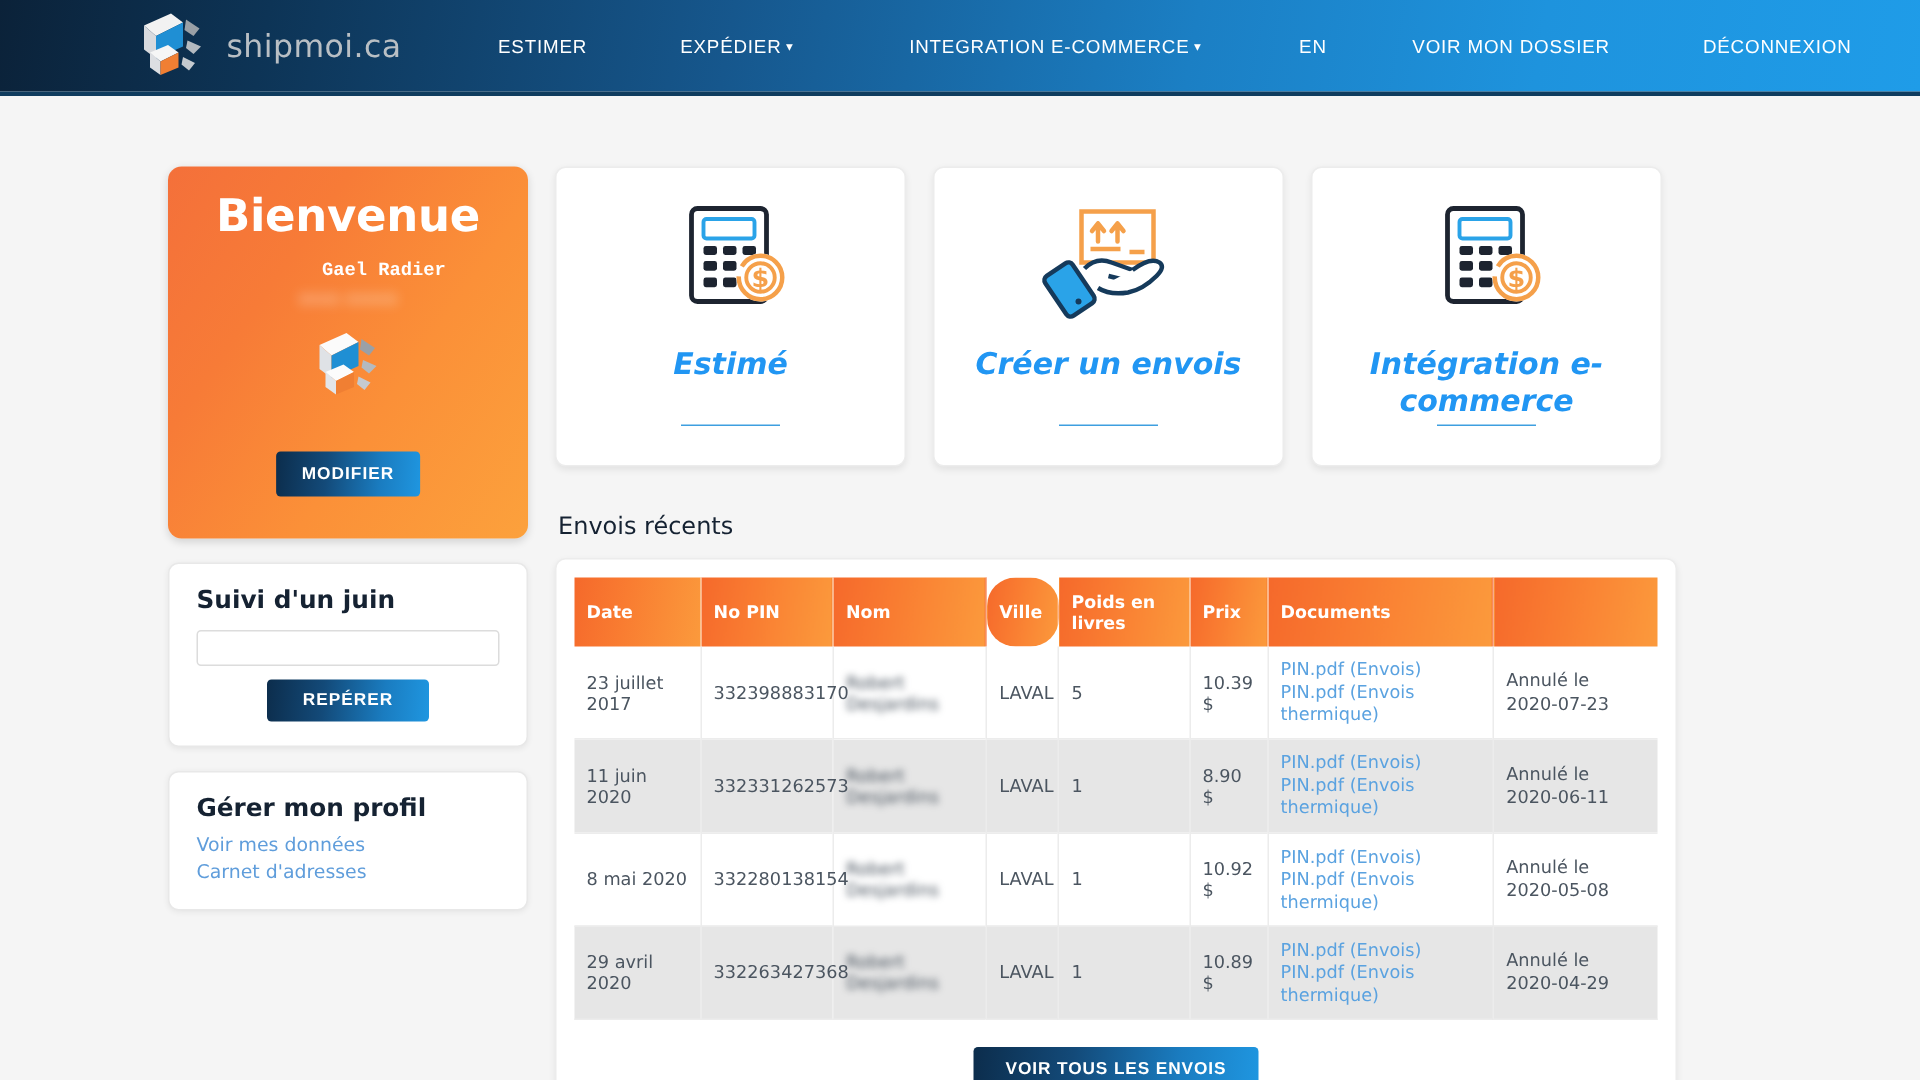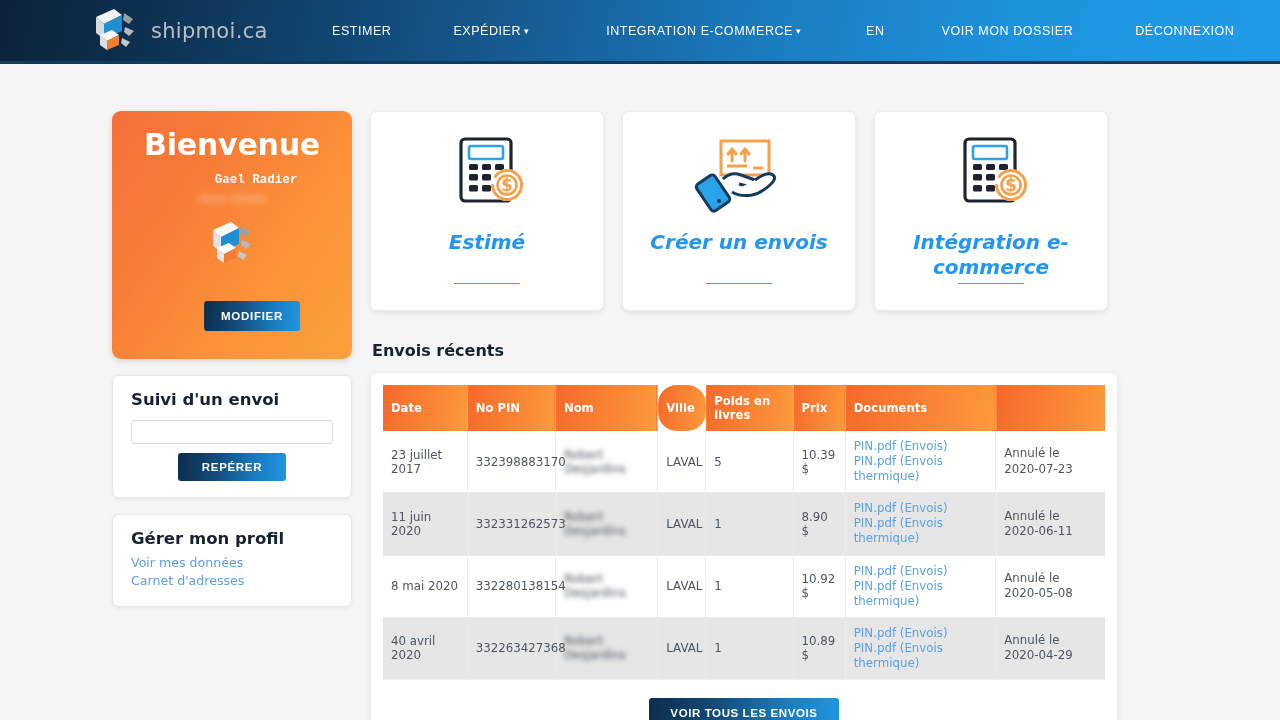--- a/index.html
+++ b/index.html
@@ -102,21 +102,21 @@
     border-radius: 3px;
     color: #ffffff;
     font-size: 11.5px;
     font-weight: bold;
     letter-spacing: 0.7px;
     padding: 9px 17px;
     cursor: pointer;
     background: linear-gradient(95deg, #0c2d4c 0%, #134a79 35%, #1a7cc0 72%, #1f96e0 100%);
     font-family: "Liberation Sans", sans-serif;
   }
-  .btn-modifier { position: absolute; left: 50%; transform: translateX(-50%); bottom: 28px; margin-left: 20px; }
+  .btn-modifier { position: absolute; left: 50%; transform: translateX(-50%); bottom: 28px; }
 
   
   .widget {
     background: #ffffff;
     border-radius: 7px;
     border: 1px solid #e8e8e8;
     box-shadow: 0 1px 4px rgba(0,0,0,0.07);
     padding: 14px 18px 16px 18px;
     margin-top: 16px;
   }
@@ -192,21 +192,21 @@
     bottom: 26px;
     width: 66px;
     height: 1.5px;
     background: #3e9fe0;
   }
 
   
   .section-title {
     color: #152232;
     font-size: 16px;
-    font-weight: bold;
+    font-weight: normal;
     margin: 30px 0 12px 2px;
     font-family: "DejaVu Sans", sans-serif;
   }
   .table-card {
     background: #ffffff;
     border-radius: 7px;
     border: 1px solid #ececec;
     box-shadow: 0 2px 5px rgba(0,0,0,0.08);
     padding: 12px;
   }
@@ -304,21 +304,21 @@
           <polygon points="19,34 31,28 31,38 19,43" fill="#f07f33"></polygon>
           <polygon points="36,6 45,12 41,17 35,13" fill="#9aa0a6"></polygon>
           <polygon points="37,20 46,24 41,29 36,25" fill="#b4bac0"></polygon>
           <polygon points="34,31 42,35 38,40 33,36" fill="#c5cacf"></polygon>
         </svg>
       </div>
       <button class="btn-grad btn-modifier">MODIFIER</button>
     </div>
 
     <div class="widget">
-      <div class="widget-title">Suivi d'un envoi</div>
+      <div class="widget-title">Suivi d'un juin</div>
       <input class="track-input" type="text" placeholder="" style="">
       <div class="track-btn-wrap">
         <button class="btn-grad btn-reperer">REPÉRER</button>
       </div>
     </div>
 
 
     <div class="widget">
       <div class="widget-title">Gérer mon profil</div>
       <div class="profile-links">
@@ -450,21 +450,21 @@
             <td>LAVAL</td>
             <td>1</td>
             <td>10.92 $</td>
             <td>
               <a class="doc-link">PIN.pdf (Envois)</a>
               <a class="doc-link">PIN.pdf (Envois thermique)</a>
             </td>
             <td class="cancel-text">Annulé le 2020-05-08</td>
           </tr>
           <tr class="alt">
-            <td>40 avril 2020</td>
+            <td>29 avril 2020</td>
             <td>332263427368</td>
             <td class="cell-blur">Robert Desjardins</td>
             <td>LAVAL</td>
             <td>1</td>
             <td>10.89 $</td>
             <td>
               <a class="doc-link">PIN.pdf (Envois)</a>
               <a class="doc-link">PIN.pdf (Envois thermique)</a>
             </td>
             <td class="cancel-text">Annulé le 2020-04-29</td>

